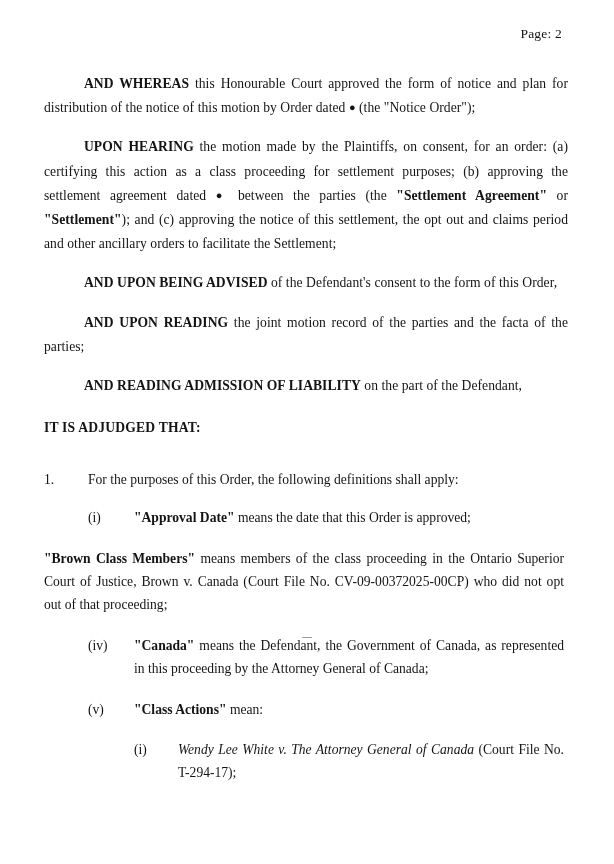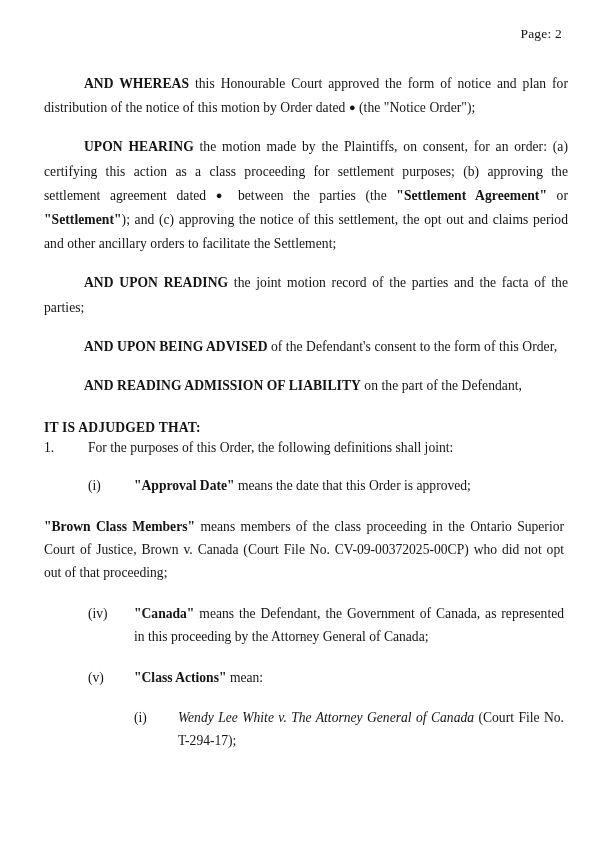--- a/index.html
+++ b/index.html
@@ -38,21 +38,21 @@
     margin: 4px 0 15px 0;
     text-indent: 40px;
     letter-spacing: 0.05px;
   }
   b, .b {
     font-weight: bold;
   }
   .heading {
     font-size: 13.6px;
     font-weight: bold;
-    margin: 22px 0 0 0;
+    margin: 22px 0 32px 0;
     letter-spacing: 0.2px;
   }
   .numbered-item {
     display: flex;
     font-size: 13.6px;
     line-height: 1.78;
     margin-bottom: 14px;
   }
   .numbered-item .num {
     width: 44px;
@@ -122,32 +122,32 @@
 <body>
 
 <div class="page">
 
   <div class="page-header">Page: 2</div>
 
   <p class="para"><b>AND WHEREAS</b><span> this Honourable Court approved the form of notice and plan for distribution of the notice of this motion by Order dated </span><span class="bullet-dot">●</span><span> (the "Notice Order");</span></p>
 
   <p class="para"><b>UPON HEARING</b><span> the motion made by the Plaintiffs, on consent, for an order: (a) certifying this action as a class proceeding for settlement purposes; (b) approving the settlement agreement dated </span><span class="bullet-dot">●</span><span> between the parties (the </span><b>"Settlement Agreement"</b><span> or </span><b>"Settlement"</b><span>); and (c) approving the notice of this settlement, the opt out and claims period and other ancillary orders to facilitate the Settlement;</span></p>
 
+  <p class="para"><b>AND UPON BEING ADVISED</b><span> of the Defendant's consent to the form of this Order,</span></p>
+
   <p class="para"><b>AND UPON READING</b><span> the joint motion record of the parties and the facta of the parties;</span></p>
-
-  <p class="para"><b>AND UPON BEING ADVISED</b><span> of the Defendant's consent to the form of this Order,</span></p>
 
   <p class="para"><b>AND READING ADMISSION OF LIABILITY</b><span> on the part of the Defendant,</span></p>
 
 
   <div class="heading">IT IS ADJUDGED THAT:</div>
 
   <div class="numbered-item">
     <div class="num">1.</div>
-    <div class="body">For the purposes of this Order, the following definitions shall joint:</div>
+    <div class="body">For the purposes of this Order, the following definitions shall apply:</div>
   </div>
 
   <div class="sub-list">
 
     <div class="sub-item">
       <div class="marker">(i)</div>
       <div class="content"><b>"Approval Date"</b><span> means the date that this Order is approved;</span></div>
     </div>
 
 

